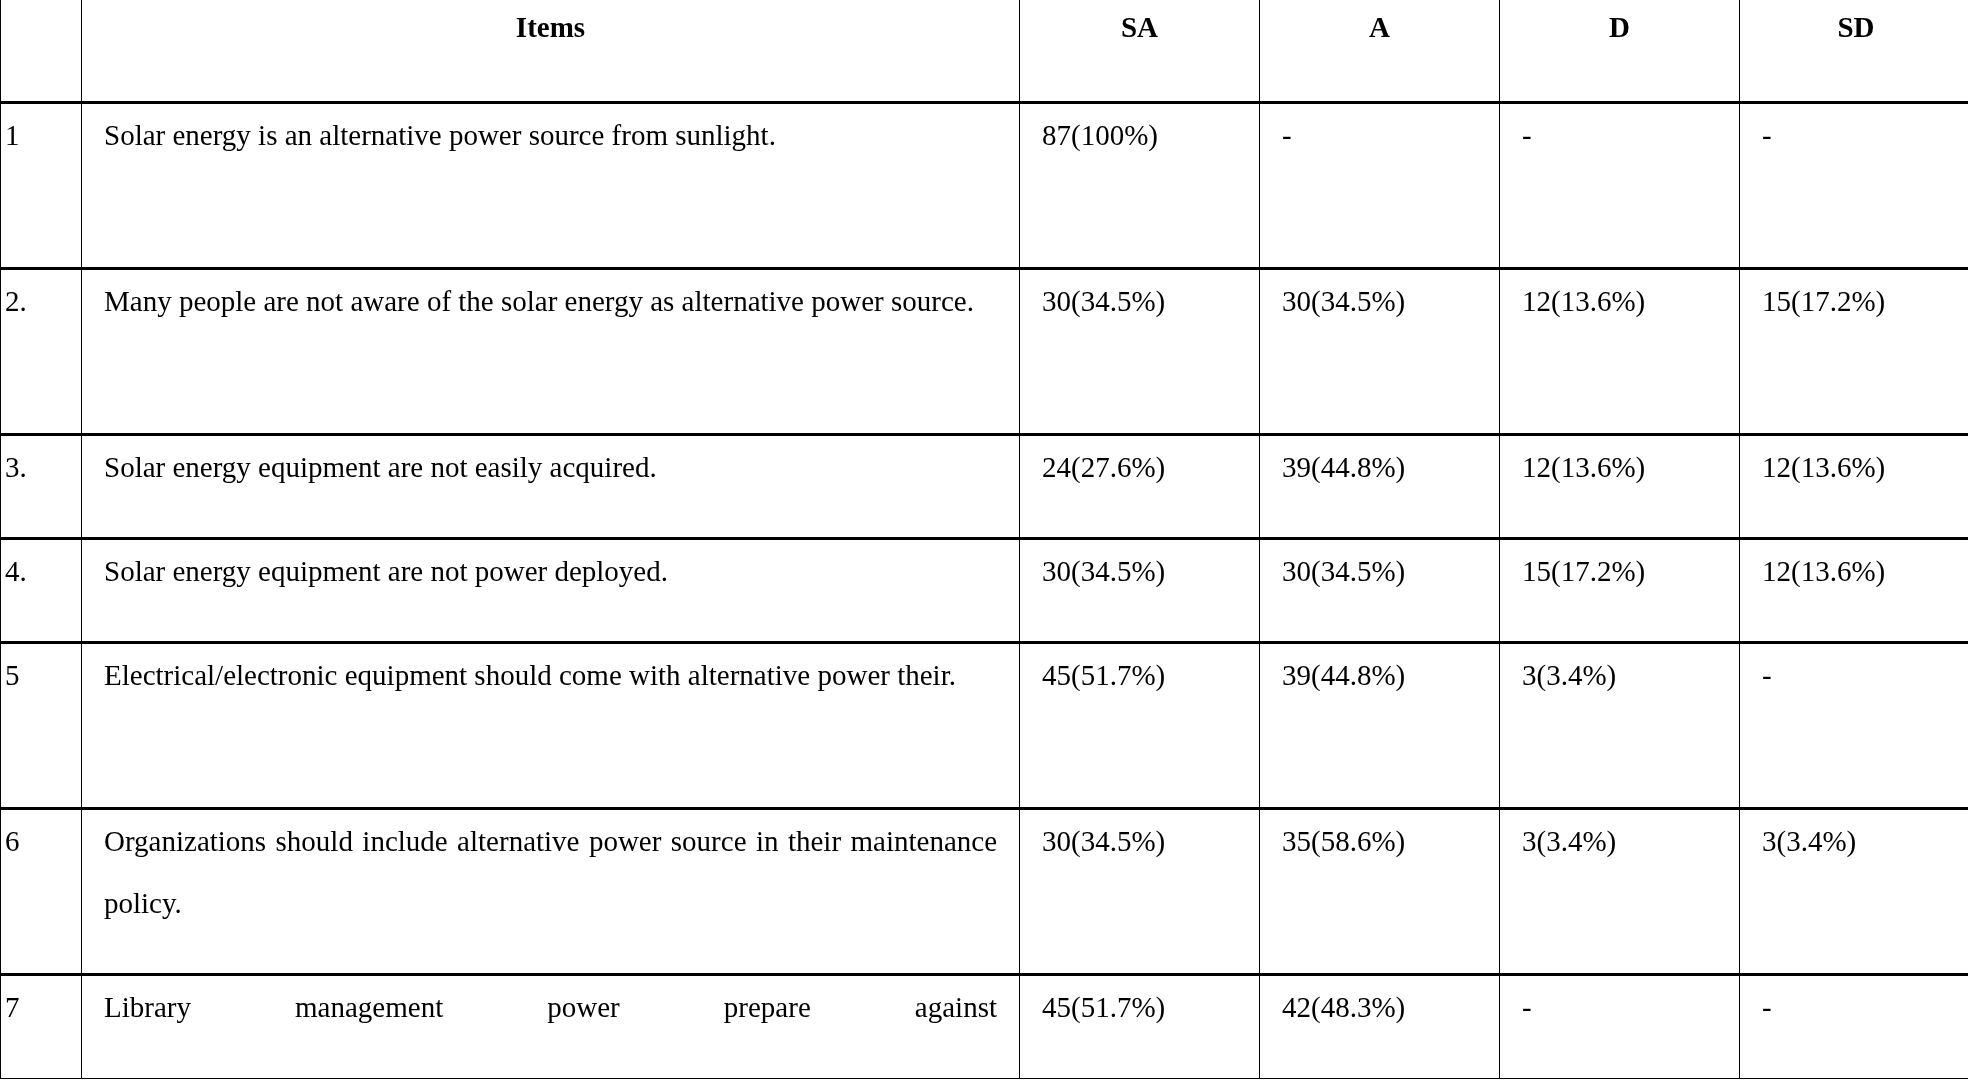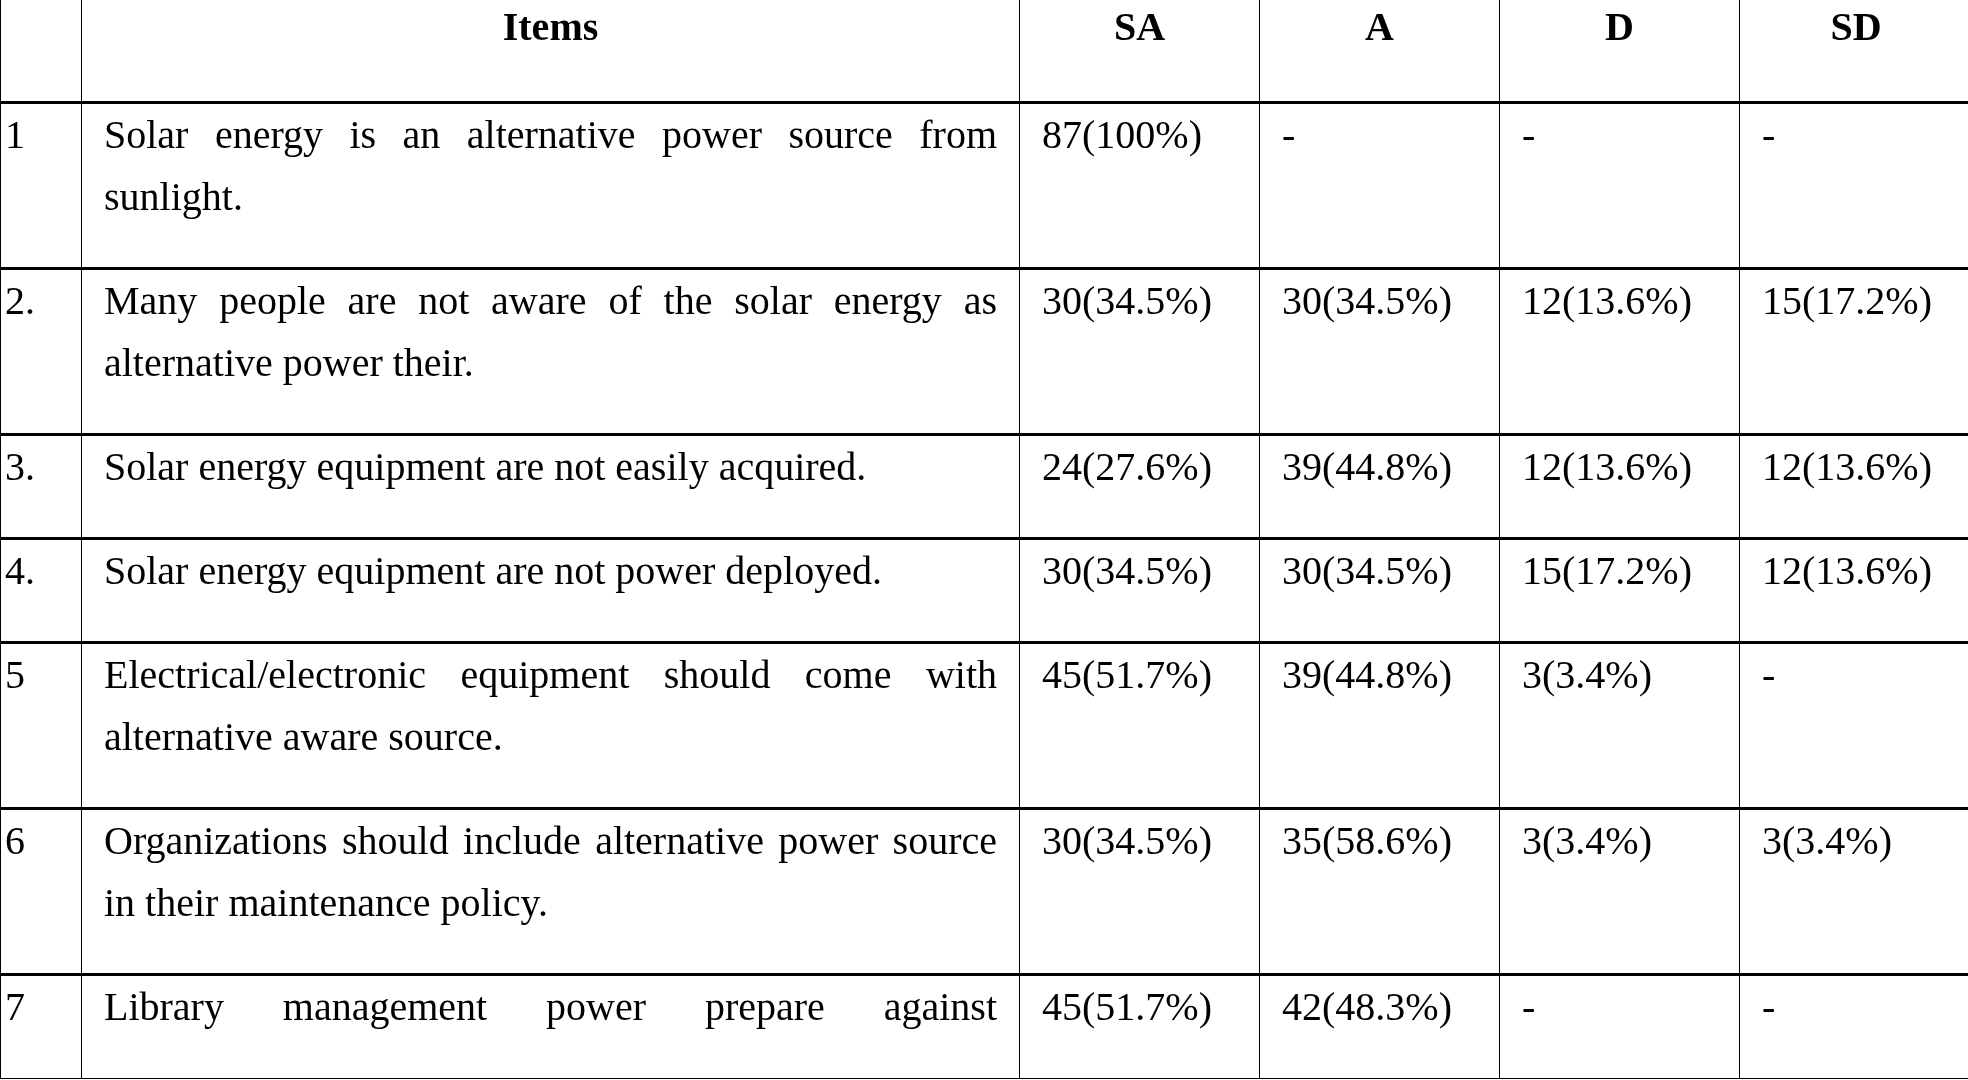--- a/index.html
+++ b/index.html
@@ -24,21 +24,21 @@
     }
     .survey-table col.c-num { width: 81px; }
     .survey-table col.c-item { width: 938px; }
     .survey-table col.c-sa { width: 240px; }
     .survey-table col.c-a { width: 240px; }
     .survey-table col.c-d { width: 240px; }
     .survey-table col.c-sd { width: 233px; }
     .survey-table th, .survey-table td {
       border: 1.5px solid #000;
       vertical-align: top;
-      font-size: 40px;
+      font-size: 29px;
       line-height: 62px;
       padding: 0 22px;
       box-sizing: border-box;
     }
     .survey-table th {
       font-weight: bold;
       text-align: center;
       height: 104px;
       padding-top: 0;
       line-height: 56px;
@@ -87,21 +87,21 @@
     <tr class="row h2">
       <td class="num">1</td>
       <td class="item">Solar energy is an alternative power source from sunlight.</td>
       <td class="val">87(100%)</td>
       <td class="val">-</td>
       <td class="val">-</td>
       <td class="val">-</td>
     </tr>
     <tr class="row h2">
       <td class="num">2.</td>
-      <td class="item">Many people are not aware of the solar energy as alternative power their.</td>
+      <td class="item">Many people are not aware of the solar energy as alternative power source.</td>
       <td class="val">30(34.5%)</td>
       <td class="val">30(34.5%)</td>
       <td class="val">12(13.6%)</td>
       <td class="val">15(17.2%)</td>
     </tr>
     <tr class="row h1">
       <td class="num">3.</td>
       <td class="item">Solar energy equipment are not easily acquired.</td>
       <td class="val">24(27.6%)</td>
       <td class="val">39(44.8%)</td>
@@ -111,21 +111,21 @@
     <tr class="row h1">
       <td class="num">4.</td>
       <td class="item">Solar energy equipment are not power deployed.</td>
       <td class="val">30(34.5%)</td>
       <td class="val">30(34.5%)</td>
       <td class="val">15(17.2%)</td>
       <td class="val">12(13.6%)</td>
     </tr>
     <tr class="row h2">
       <td class="num">5</td>
-      <td class="item">Electrical/electronic equipment should come with alternative aware source.</td>
+      <td class="item">Electrical/electronic equipment should come with alternative power their.</td>
       <td class="val">45(51.7%)</td>
       <td class="val">39(44.8%)</td>
       <td class="val">3(3.4%)</td>
       <td class="val">-</td>
     </tr>
     <tr class="row h2">
       <td class="num">6</td>
       <td class="item">Organizations should include alternative power source in their maintenance policy.</td>
       <td class="val">30(34.5%)</td>
       <td class="val">35(58.6%)</td>

